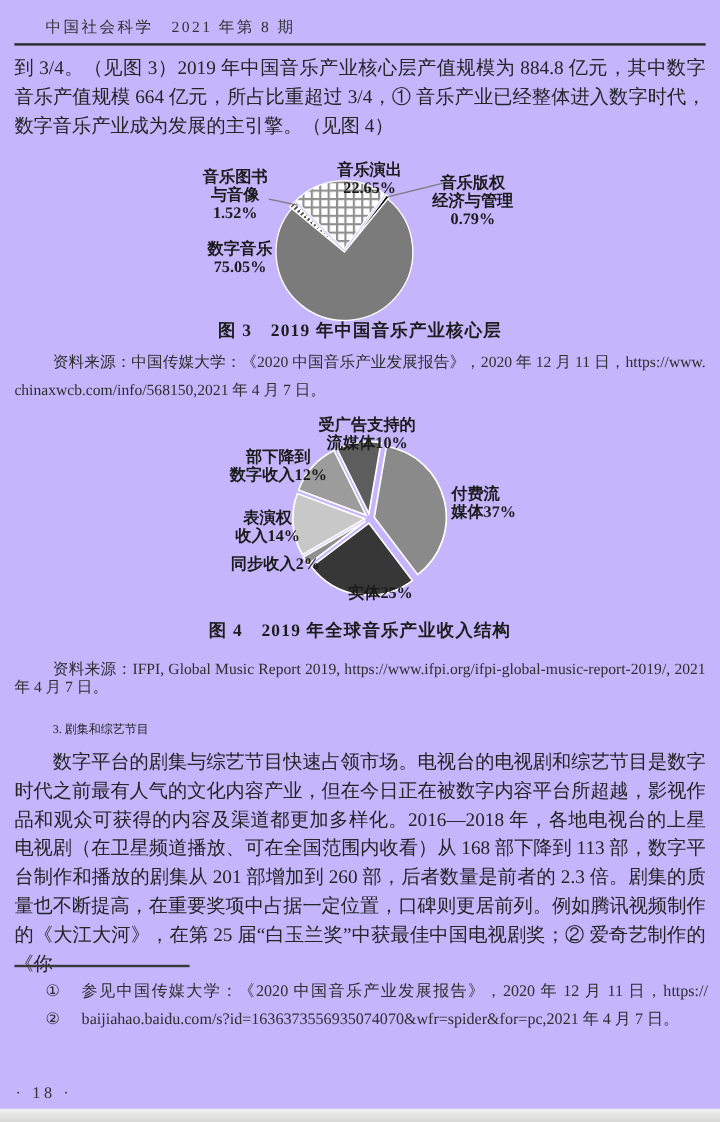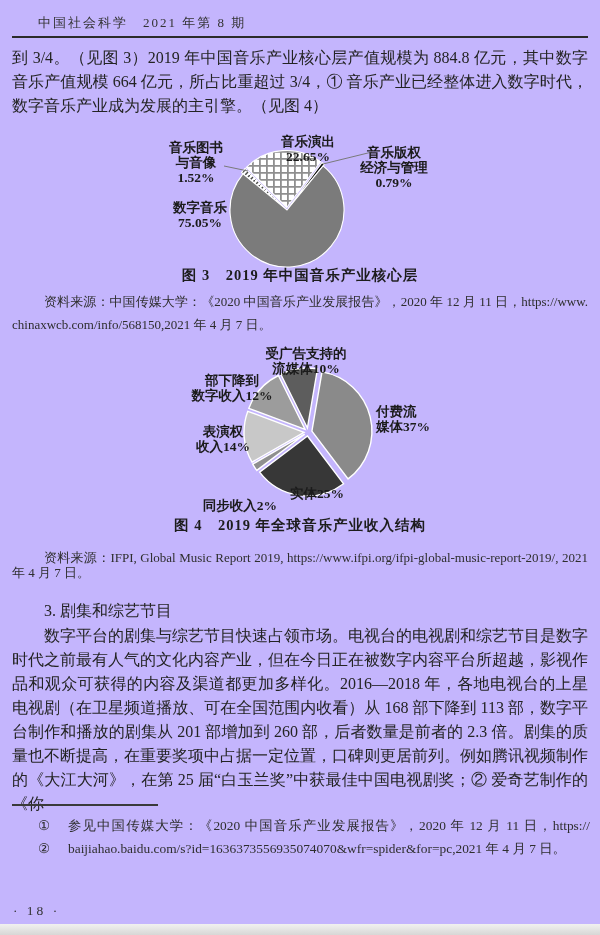--- a/index.html
+++ b/index.html
@@ -13,21 +13,21 @@
   .header-rule{height:2px;background:#2b2b2b;}
   .body-text{font-size:16px;line-height:24px;text-align:justify;color:#242424;}
   .indent2{text-indent:32px;}
   .figure{position:absolute;left:0;width:600px;}
   .figure svg{position:absolute;left:0;top:0;}
   .pie-labels{position:absolute;left:0;top:0;width:100%;height:100%;}
   .pie-label{position:absolute;font-size:13.5px;font-weight:700;line-height:15px;color:#1b1b1b;}
   .fig-caption{width:600px;text-align:center;font-size:14.5px;font-weight:700;letter-spacing:1px;color:#1d1d1d;}
   .source{font-size:13px;line-height:21px;color:#2e2e2e;text-align:justify;}
   .just-last{text-align-last:justify;}
-  .section-heading{font-size:16px;color:#242424;}
+  .section-heading{font-size:10px;color:#242424;}
   .fn-divider{height:1.5px;background:#3a3a3a;}
   .footnote{position:relative;font-size:13.4px;line-height:23px;color:#2e2e2e;padding-left:30px;margin-bottom:0;}
   .fn-marker{position:absolute;left:0;top:0;}
   .page-number{font-size:13.5px;letter-spacing:3px;color:#333;}
   .bottom-edge{left:0;bottom:0;width:600px;height:11px;background:linear-gradient(#f1f1f0,#d7d7d5);}
 </style>
 </head>
 <body>
 
 <div class="page">
@@ -103,21 +103,21 @@
           <div>受广告支持的</div>
           <div>流媒体10%</div>
         </div>
         <div class="pie-label" style="left: 376px; top: 64px; width: 92px; text-align: left;">
           <div>付费流</div>
           <div>媒体37%</div>
         </div>
         <div class="pie-label" style="left: 278px; top: 146px; width: 78px; text-align: center;">
           <div>实体25%</div>
         </div>
-        <div class="pie-label" style="left: 182px; top: 122px; width: 95px; text-align: right; margin-top: 36px;">
+        <div class="pie-label" style="left: 182px; top: 122px; width: 95px; text-align: center;">
           <div>同步收入2%</div>
         </div>
         <div class="pie-label" style="left: 186px; top: 84px; width: 74px; text-align: center;">
           <div>表演权</div>
           <div>收入14%</div>
         </div>
         <div class="pie-label" style="left: 182px; top: 33px; width: 100px; text-align: center;">
           <div>部下降到</div>
           <div>数字收入12%</div>
         </div>

